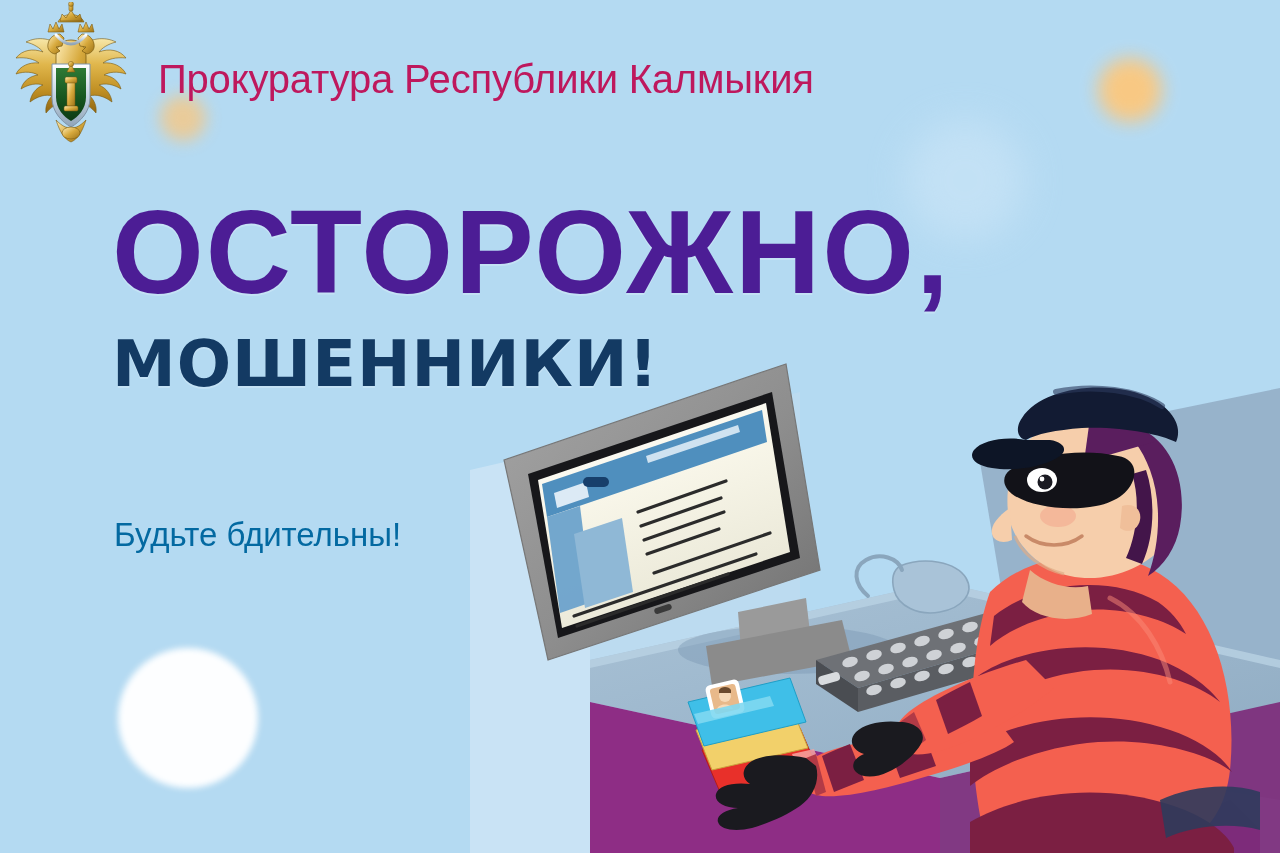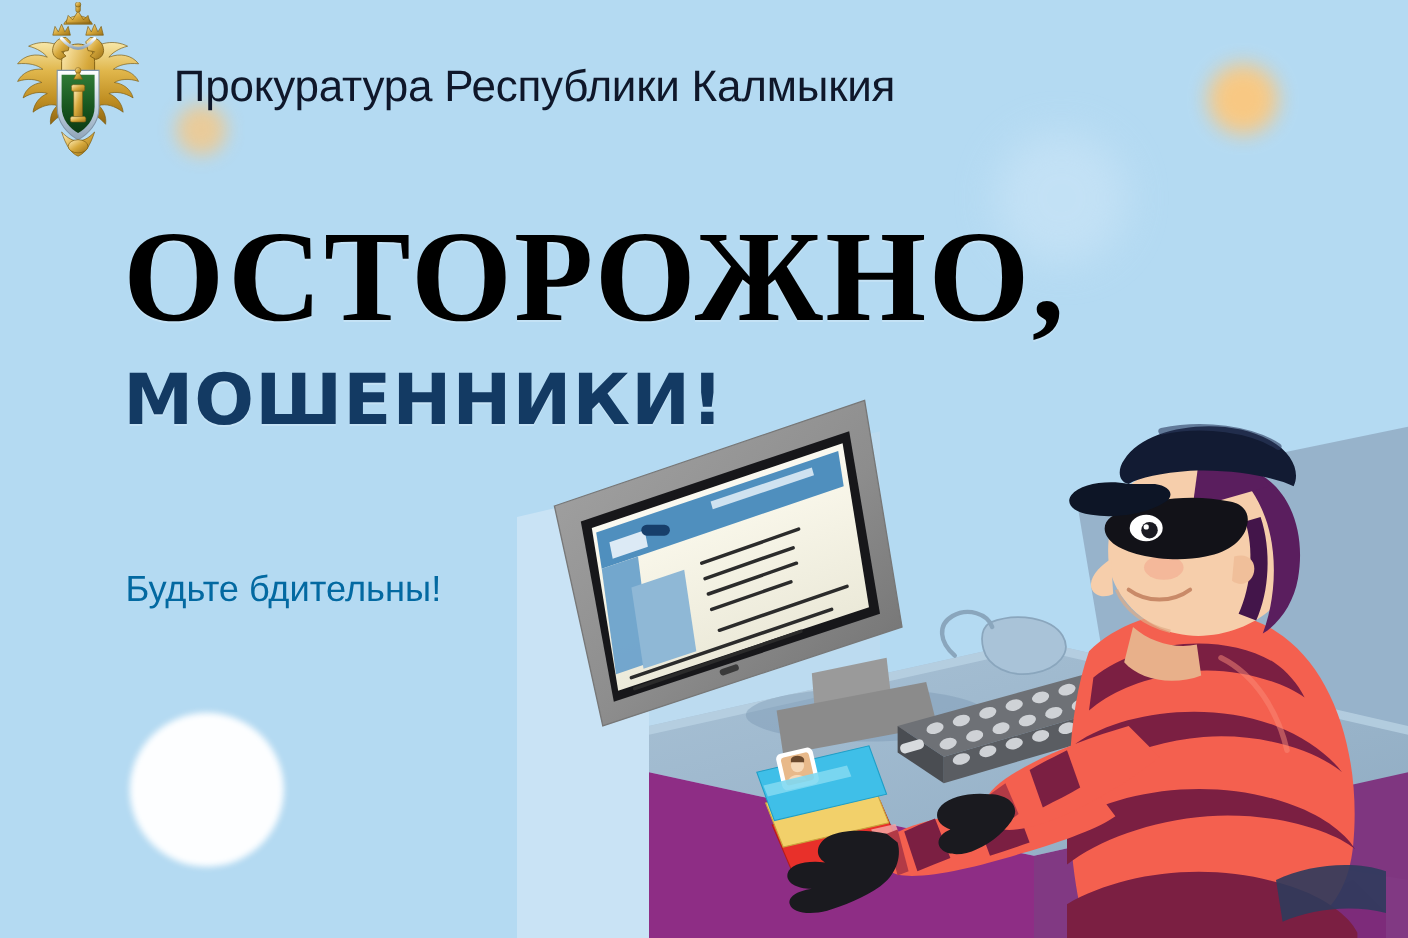--- a/index.html
+++ b/index.html
@@ -63,41 +63,41 @@
     position: absolute;
     left: 12px; top: 2px;
     width: 118px; height: 142px;
   }
   .header-title {
     position: absolute;
     left: 158px;
     top: 56px;
     font-size: 40px;
     line-height: 46px;
-    color: #0f172a;
+    color: #be185d;
     letter-spacing: -0.2px;
     white-space: nowrap;
     font-weight: 400;
   }
 
   
   .headline-wrap {
     position: absolute;
     left: 112px;
     top: 196px;
     z-index: 30;
     user-select: none;
   }
   .headline-1 {
-    font-family: Liberation Serif, serif;
+    font-family: Liberation Sans, sans-serif;
     font-weight: 700;
     font-size: 118px;
     line-height: 112px;
     letter-spacing: 2px;
-    color: #000000;
+    color: #4c1d95;
     white-space: nowrap;
     text-shadow: 0 2px 0 rgba(255,255,255,0.22);
   }
   .headline-2 {
     font-family: "DejaVu Sans", sans-serif;
     font-weight: 700;
     font-size: 64px;
     line-height: 84px;
     letter-spacing: 1px;
     color: #133a63;

